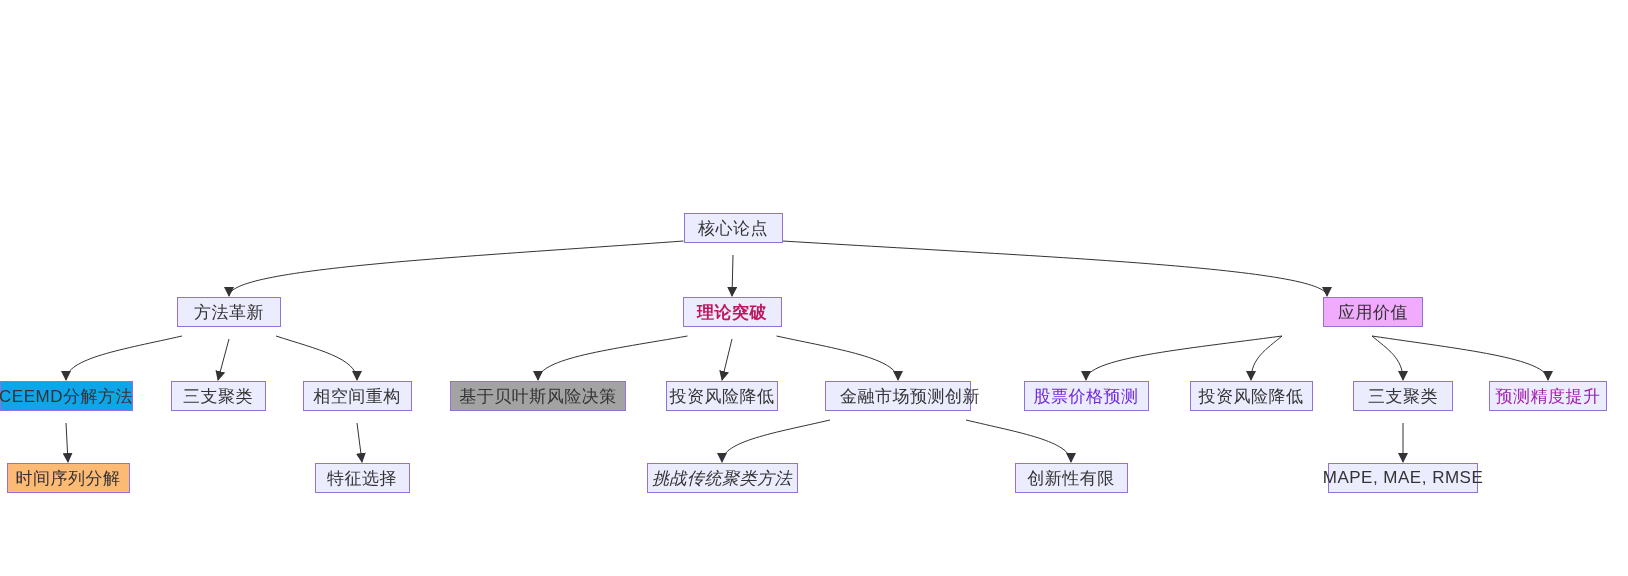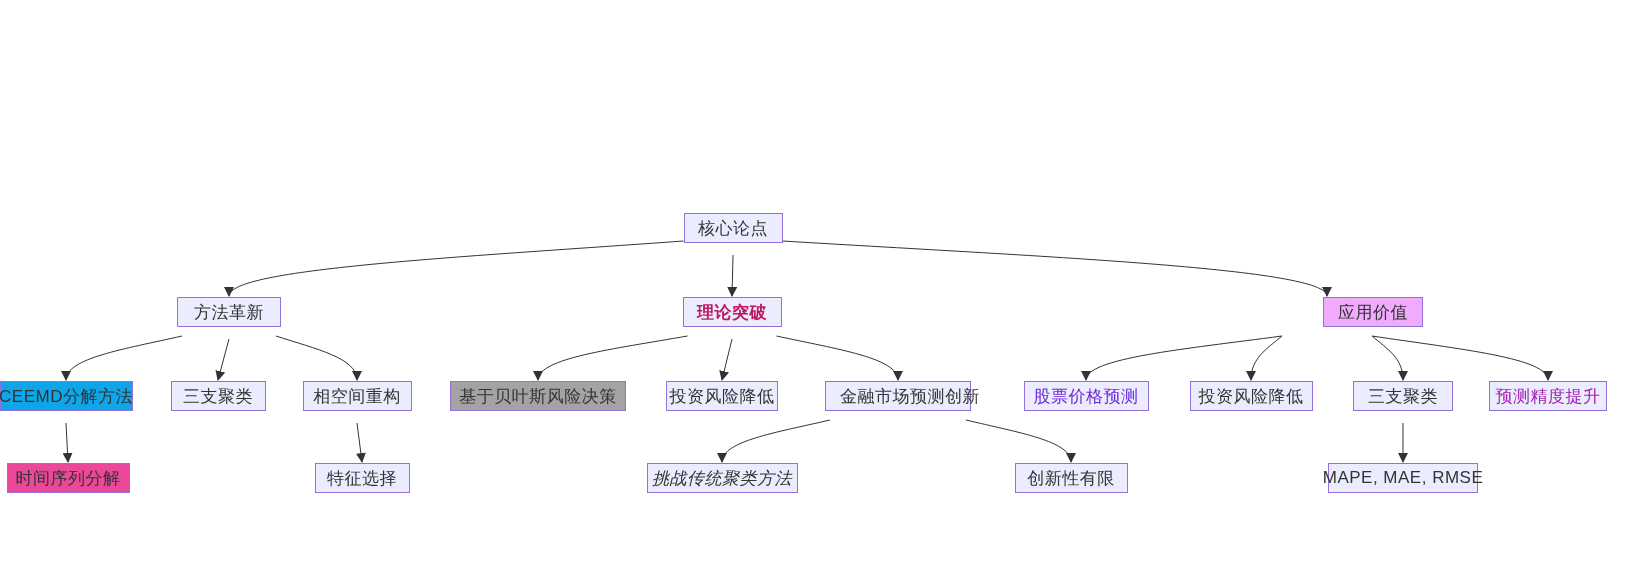--- a/index.html
+++ b/index.html
@@ -78,19 +78,19 @@
       <div class="node" style="left: -0.5px; top: 381px; width: 133px; background: #0ea5e9; border-color: rgb(147, 112, 219); color: rgb(51, 51, 51);">CEEMD分解方法</div>
       <div class="node" style="left: 170.5px; top: 381px; width: 95px; background: rgb(236, 236, 255); border-color: rgb(147, 112, 219); color: rgb(51, 51, 51);">三支聚类</div>
       <div class="node" style="left: 302.5px; top: 381px; width: 109px; background: rgb(236, 236, 255); border-color: rgb(147, 112, 219); color: rgb(51, 51, 51);">相空间重构</div>
       <div class="node" style="left: 450px; top: 381px; width: 176px; background: #a3a3a3; border-color: rgb(147, 112, 219); color: rgb(51, 51, 51);">基于贝叶斯风险决策</div>
       <div class="node" style="left: 666px; top: 381px; width: 112px; background: rgb(236, 236, 255); border-color: rgb(147, 112, 219); color: rgb(51, 51, 51);">投资风险降低</div>
       <div class="node" style="left: 825px; top: 381px; width: 146px; background: rgb(236, 236, 255); border-color: rgb(147, 112, 219); color: rgb(51, 51, 51); padding-left: 24px;">金融市场预测创新</div>
       <div class="node" style="left: 1023.5px; top: 381px; width: 125px; background: rgb(236, 236, 255); border-color: rgb(147, 112, 219); color: #6d28d9;">股票价格预测</div>
       <div class="node" style="left: 1189.5px; top: 381px; width: 123px; background: rgb(236, 236, 255); border-color: rgb(147, 112, 219); color: rgb(51, 51, 51);">投资风险降低</div>
       <div class="node" style="left: 1353px; top: 381px; width: 100px; background: rgb(236, 236, 255); border-color: rgb(147, 112, 219); color: rgb(51, 51, 51);">三支聚类</div>
       <div class="node" style="left: 1489px; top: 381px; width: 118px; background: rgb(236, 236, 255); border-color: rgb(147, 112, 219); color: #a21caf;">预测精度提升</div>
-      <div class="node" style="left: 6.5px; top: 463px; width: 123px; background: #ec4899; border-color: rgb(147, 112, 219); color: rgb(51, 51, 51);">时间序列分解</div>
+      <div class="node" style="left: 6.5px; top: 463px; width: 123px; background: #fdba74; border-color: rgb(147, 112, 219); color: rgb(51, 51, 51);">时间序列分解</div>
       <div class="node" style="left: 314.5px; top: 463px; width: 95px; background: rgb(236, 236, 255); border-color: rgb(147, 112, 219); color: rgb(51, 51, 51);">特征选择</div>
       <div class="node" style="left: 646.5px; top: 463px; width: 151px; background: rgb(236, 236, 255); border-color: rgb(147, 112, 219); color: rgb(51, 51, 51); font-style: italic;">挑战传统聚类方法</div>
       <div class="node" style="left: 1014.5px; top: 463px; width: 113px; background: rgb(236, 236, 255); border-color: rgb(147, 112, 219); color: rgb(51, 51, 51);">创新性有限</div>
       <div class="node" style="left: 1328px; top: 463px; width: 150px; background: rgb(236, 236, 255); border-color: rgb(147, 112, 219); color: rgb(51, 51, 51);">MAPE, MAE, RMSE</div>
     </div>
 </div>
 
 </body></html>

